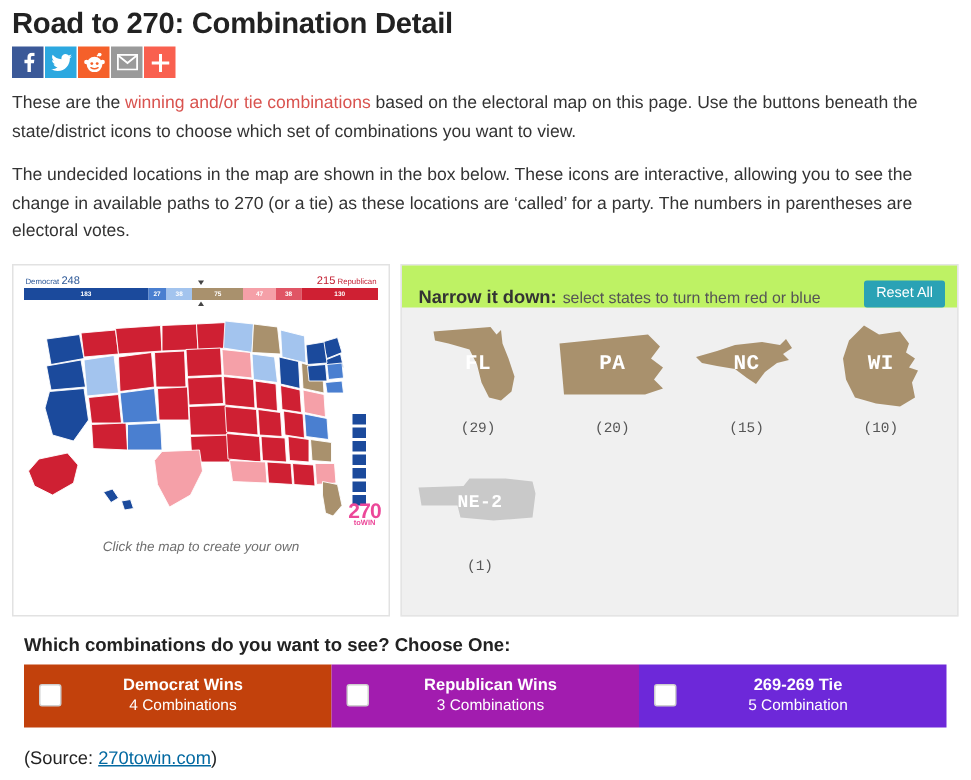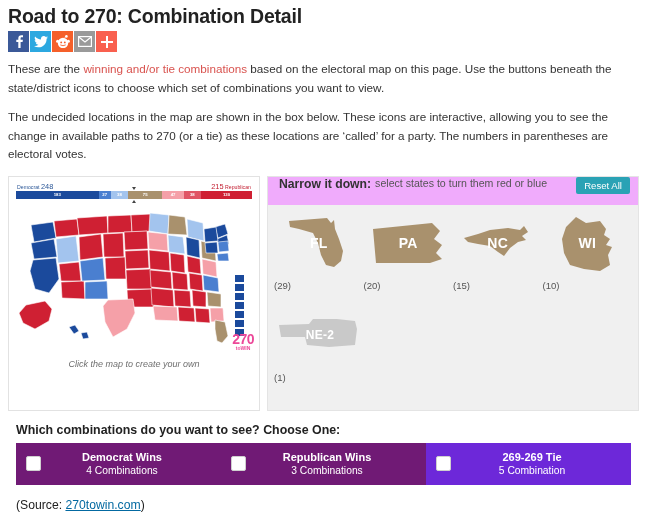--- a/index.html
+++ b/index.html
@@ -153,24 +153,24 @@
   
   .narrow-panel {
     width: 372px;
     height: 235px;
     background: #f0f0f0;
     border: 1px solid #e4e4e4;
     box-sizing: border-box;
     position: relative;
   }
   .narrow-header {
-    background: #f0abfc;
+    background: #bef264;
     height: 28px;
     display: flex;
-    align-items: flex-start;
+    align-items: flex-end;
     padding: 0 8px 0 11px;
     box-sizing: border-box;
   }
   .nh-strong {
     font-size: 12.2px;
     font-weight: bold;
     color: #333;
   }
   .nh-sub {
     font-size: 10.6px;
@@ -190,23 +190,24 @@
   }
   .states-area {
     padding: 8px 6px 0 6px;
   }
   .state-row {
     display: flex;
     align-items: flex-start;
   }
   .state-cell {
     width: 92px;
-    text-align: left;
+    text-align: center;
     position: relative;
     cursor: pointer;
+    font-family: Liberation Mono, monospace;
   }
   .state-shape {
     height: 60px;
     display: flex;
     align-items: center;
     justify-content: center;
     position: relative;
   }
   .state-shape svg { display: block; }
   .state-abbr {
@@ -504,28 +505,28 @@
               </div>
               <div class="state-votes">(1)</div>
             </div>
           </div>
       </div>
     </div>
   </div>
 
   <div class="choose-label">Which combinations do you want to see? Choose One:</div>
   <div class="combo-row" id="combo-row">
-      <div class="combo-btn combo-dem" style="background: #701a75;">
+      <div class="combo-btn combo-dem" style="background: #c2410c;">
         <div class="combo-check"></div>
         <div class="combo-text">
           <span class="combo-title">Democrat Wins</span>
           <span class="combo-sub">4 Combinations</span>
         </div>
       </div>
-      <div class="combo-btn combo-rep" style="background: #701a75;">
+      <div class="combo-btn combo-rep" style="background: #a21caf;">
         <div class="combo-check"></div>
         <div class="combo-text">
           <span class="combo-title">Republican Wins</span>
           <span class="combo-sub">3 Combinations</span>
         </div>
       </div>
       <div class="combo-btn combo-tie" style="background: #6d28d9;">
         <div class="combo-check"></div>
         <div class="combo-text">
           <span class="combo-title">269-269 Tie</span>

